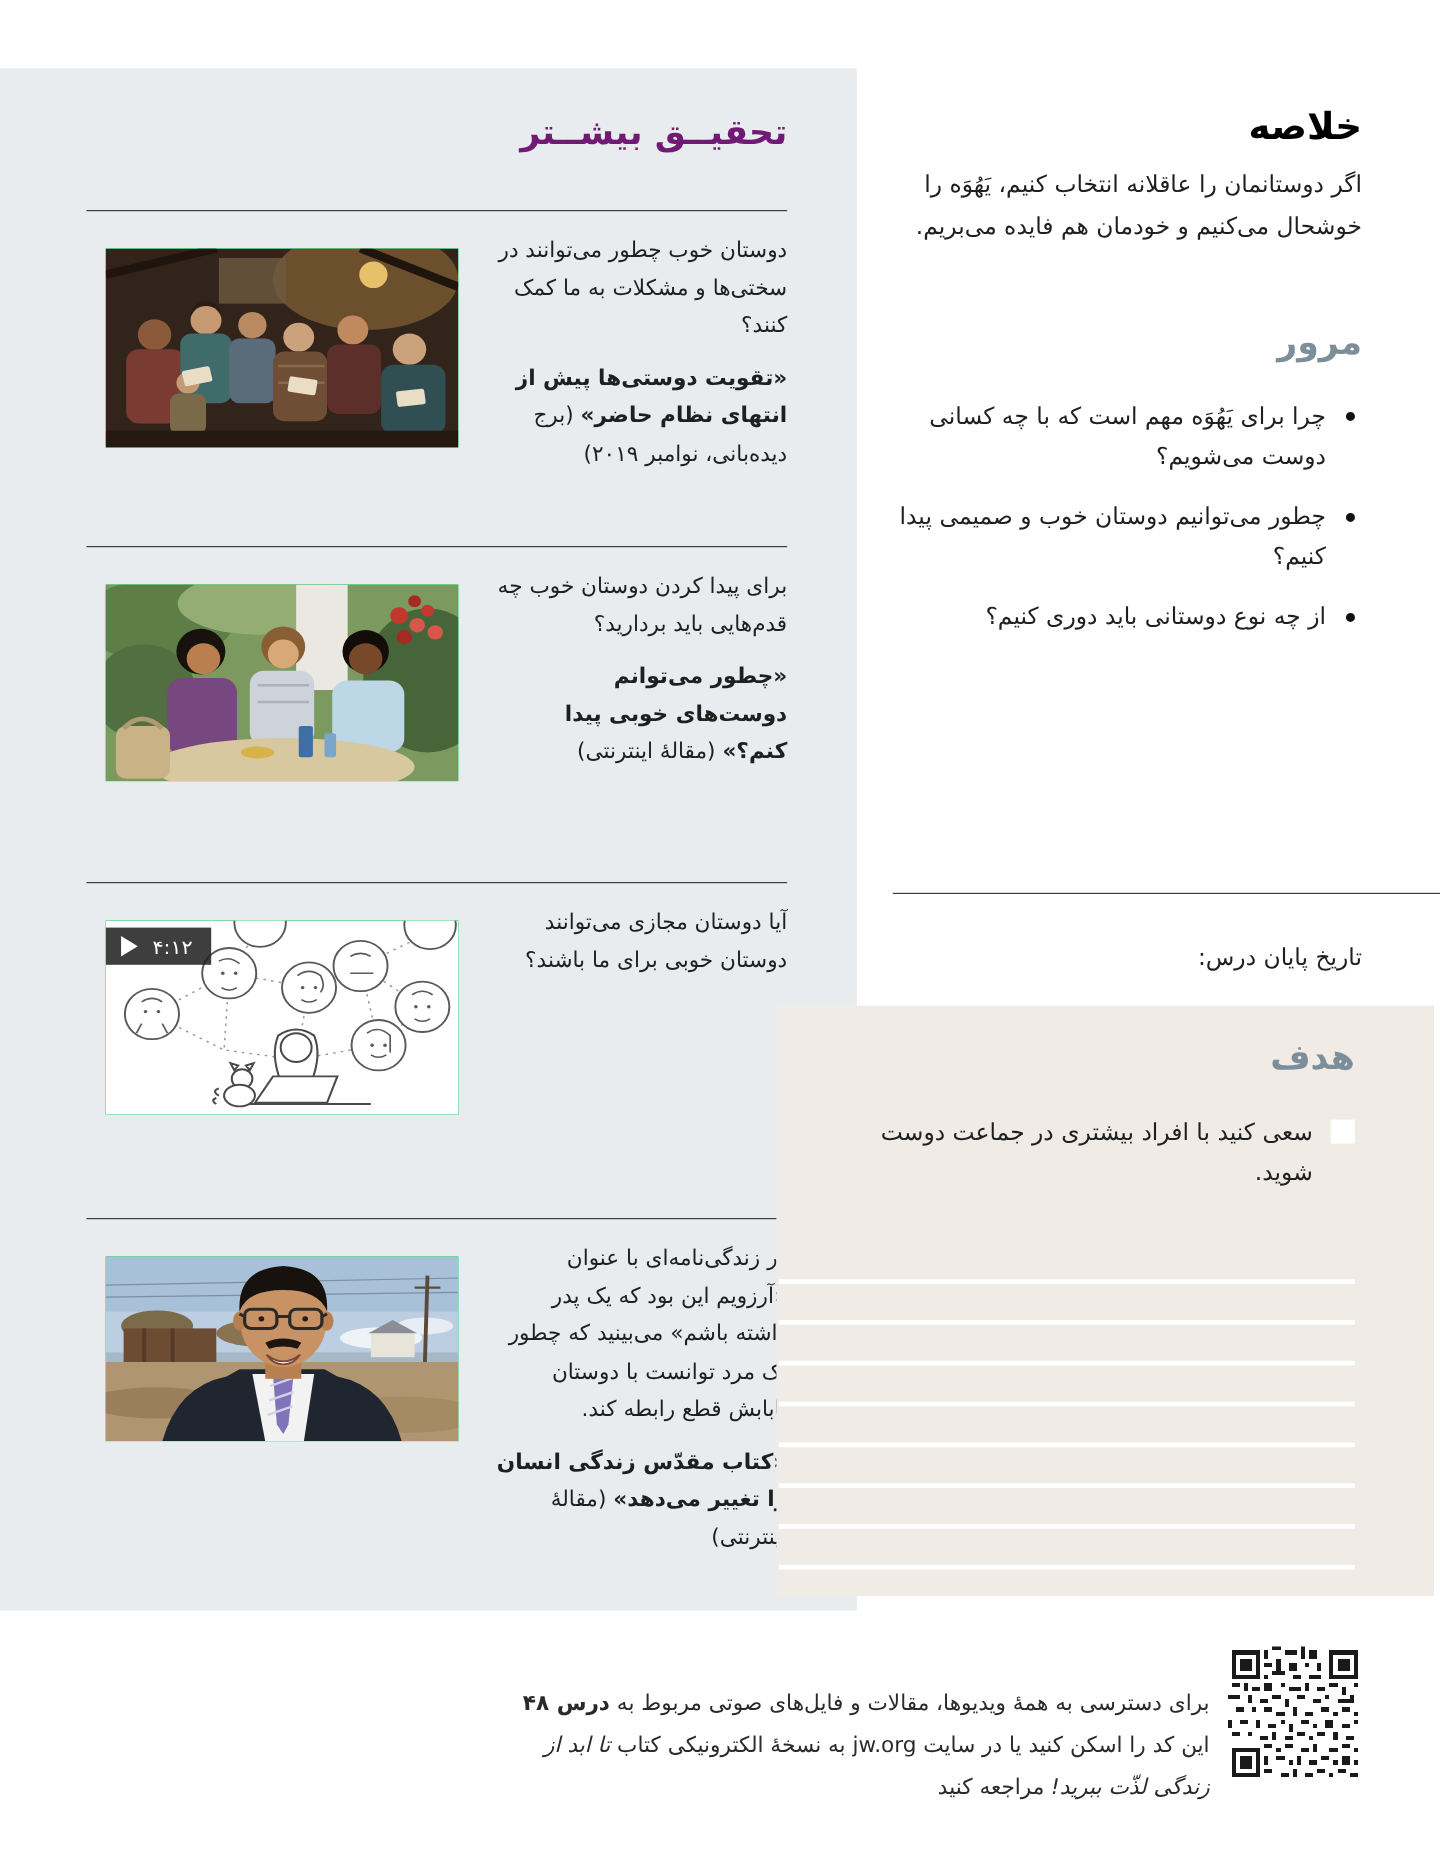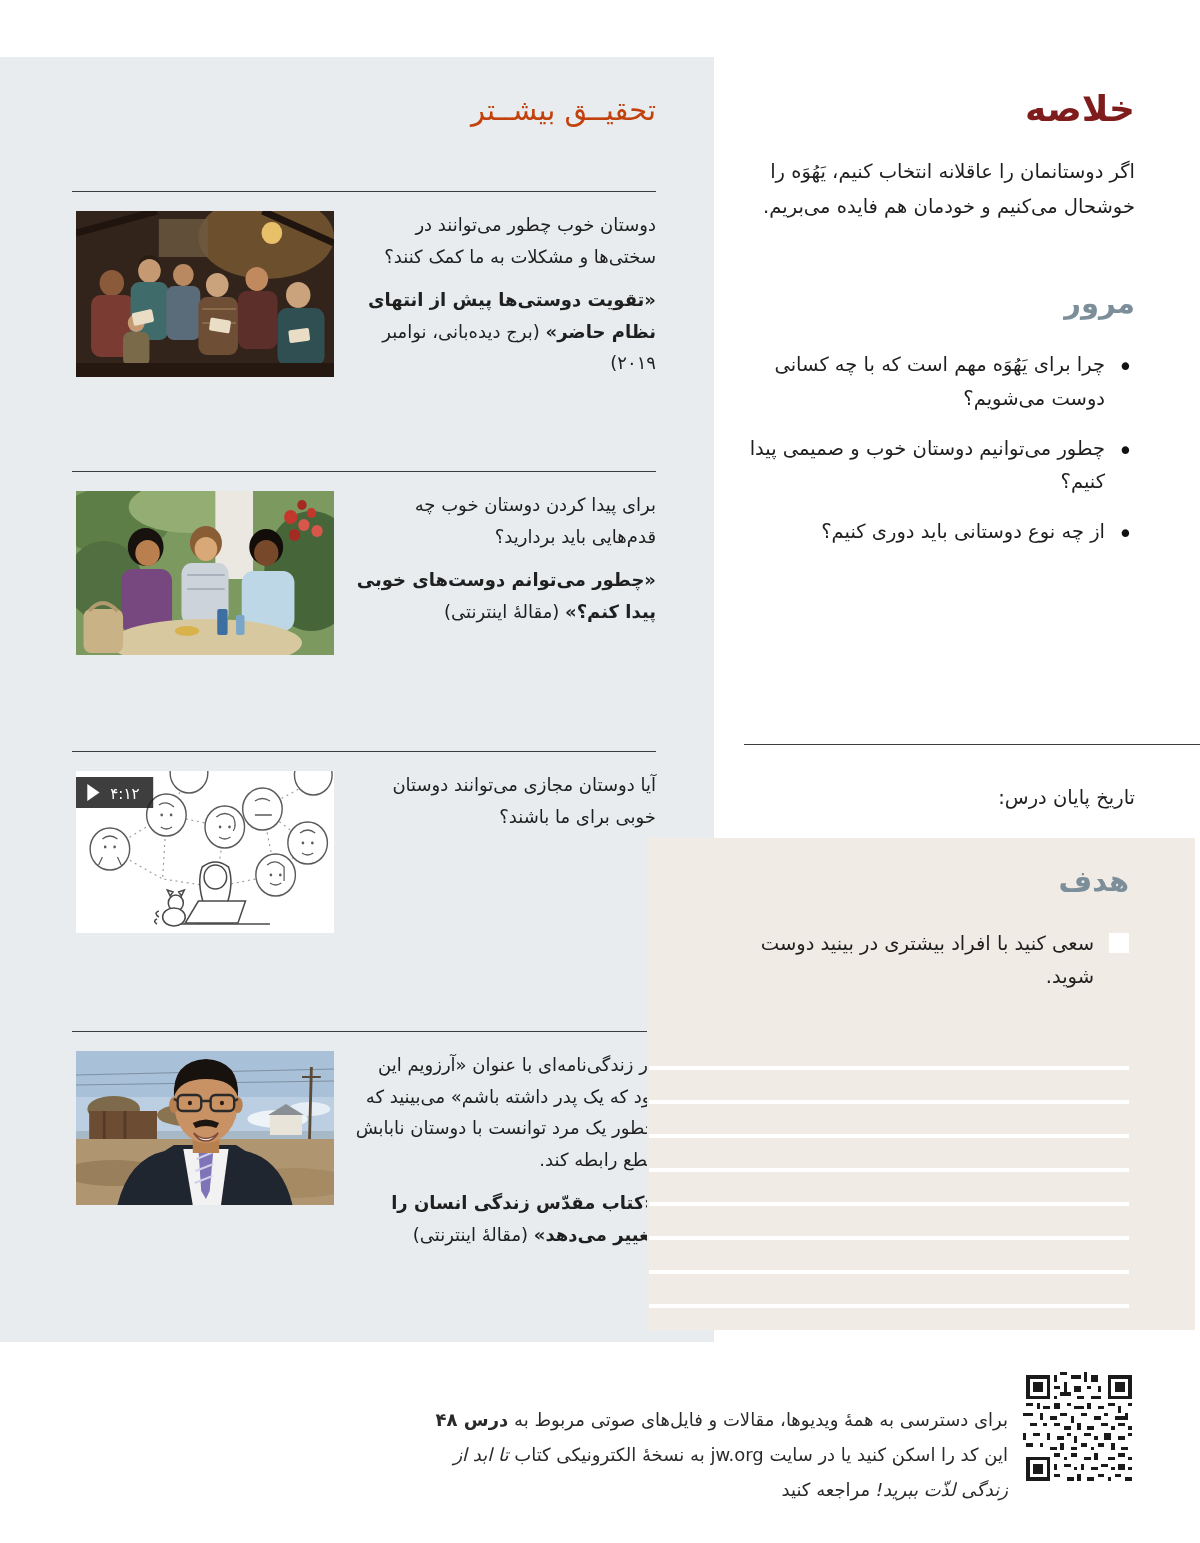--- a/index.html
+++ b/index.html
@@ -2,35 +2,35 @@
 <html dir="rtl" lang="fa"><head>
 <meta charset="utf-8">
 <style>
   html,body{margin:0;padding:0;background:#ffffff;}
   body{font-family:"DejaVu Sans",sans-serif;color:#1f1f1f;}
   .page{position:relative;width:1200px;height:1543px;background:#ffffff;overflow:hidden;margin:0 auto;}
 
   
   .research-panel{position:absolute;left:0;top:57px;width:714px;height:1285px;
     background:#e8ecee;box-sizing:border-box;padding:36px 58px 0 72px;}
-  .research-heading{font-size:29px;font-weight:normal;color:#c2410c;margin:0 0 64px;letter-spacing:1px;}
+  .research-heading{font-size:29px;font-weight:bold;color:#701a75;margin:0 0 48px;letter-spacing:1px;}
   .research-item{border-top:1px solid #3c3c3c;padding-top:15px;}
   .research-item.ri-1,.research-item.ri-2,.research-item.ri-3{min-height:264px;}
   .item-body{display:flex;gap:16px;}
   .item-text{flex:1;padding-top:2px;}
   .question{margin:0 0 12px;font-size:18px;line-height:1.75;}
   .ref{margin:0;font-size:18px;line-height:1.75;}
   .ref strong{font-weight:bold;}
-  .item-figure{width:258px;flex:none;margin:4px;position:relative;overflow:hidden;background:#22c55e;}
+  .item-figure{width:294px;flex:none;margin:16px;position:relative;overflow:hidden;background:#22c55e;}
   .f1{height:166px}.f2{height:164px}.f3{height:162px}.f4{height:154px}
   .item-figure svg{display:block;width:100%;height:100%;}
 
   
   .summary-col{position:absolute;top:88px;right:65px;width:392px;}
-  .h-purple{font-size:36px;font-weight:bold;color:#7f1d1d;margin:0 0 26px;}
+  .h-purple{font-size:31px;font-weight:bold;color:#000000;margin:0 0 13px;}
   .h-slate{font-size:29px;font-weight:bold;color:#7b8e99;margin:0 0 28px;}
   .summary-body{font-size:19.5px;line-height:1.78;margin:0 0 62px;}
   .review-list{list-style:none;margin:0;padding:0;}
   .review-list li{position:relative;font-size:19.5px;line-height:1.7;margin-bottom:17px;padding-right:30px;}
   .review-list li::before{content:"•";position:absolute;right:2px;top:-3px;font-size:26px;color:#111;}
 
   .date-rule{position:absolute;top:744px;right:0;width:456px;border-top:1.5px solid #3c3c3c;}
   .date-label{position:absolute;top:766px;right:65px;font-size:19.5px;}
 
   
@@ -281,21 +281,21 @@
     </ul>
   </section>
 
   <div class="date-rule"></div>
   <p class="date-label">تاریخ پایان درس:</p>
 
   <section class="goal-box">
     <h2 class="h-slate">هدف</h2>
     <div class="goal-item">
       <span class="checkbox"></span>
-      <span class="goal-text">سعی کنید با افراد بیشتری در بینید دوست شوید.</span>
+      <span class="goal-text">سعی کنید با افراد بیشتری در جماعت دوست شوید.</span>
     </div>
     <div class="rules">
       <div class="rule"></div>
       <div class="rule"></div>
       <div class="rule"></div>
       <div class="rule"></div>
       <div class="rule"></div>
       <div class="rule"></div>
       <div class="rule"></div>
       <div class="rule"></div>

